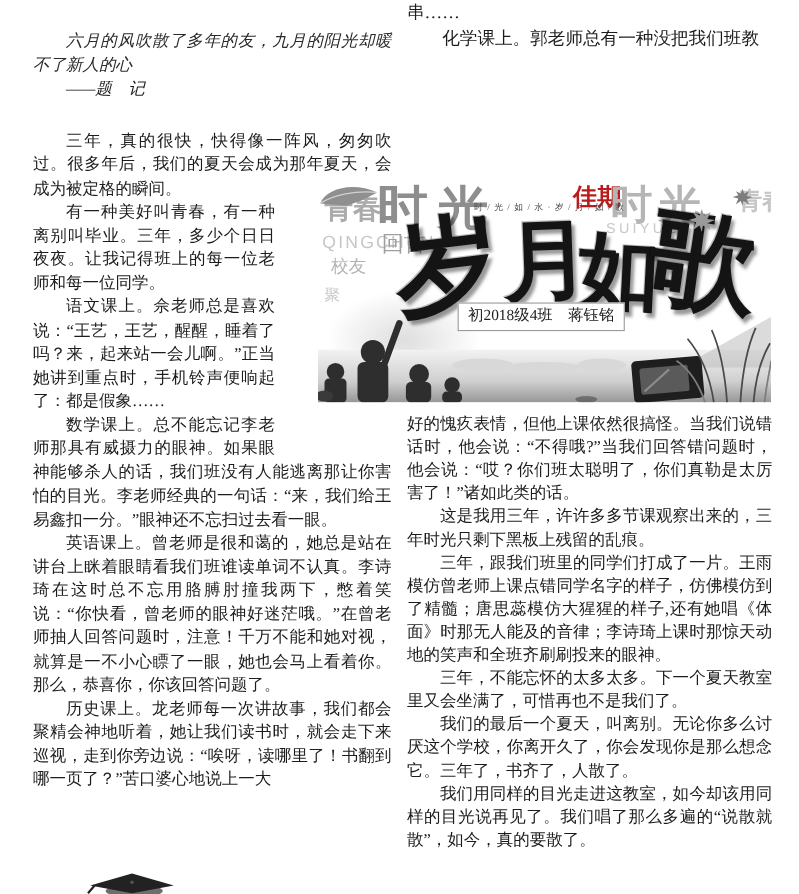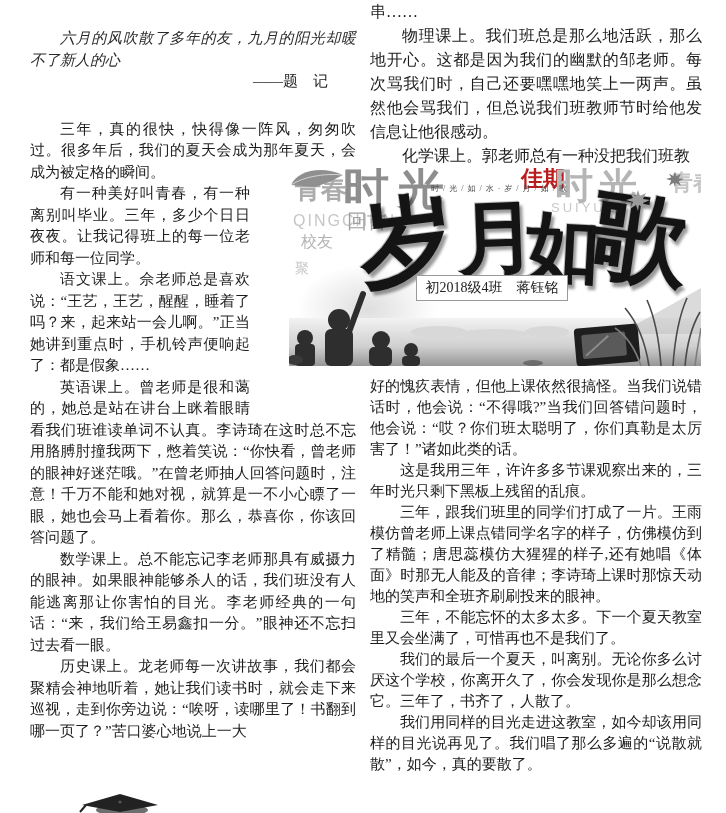--- a/index.html
+++ b/index.html
@@ -8,21 +8,21 @@
     background:#ffffff;color:#1c1c1c;
     font-family:"Liberation Serif","DejaVu Serif",serif;
   }
   .col{position:absolute;text-align:justify;text-justify:inter-character;}
   .col p{margin:0;text-indent:2em;}
   .col p.no-indent{text-indent:0;}
 
   
   .col-left{left:30px;top:16px;width:326px;font-size:15px;line-height:21.5px;margin-top:12px;}
   .epigraph{font-style:italic;text-indent:4.5em;color:#2a2a2a;}
-  .epigraph-sign{text-align:right;text-indent:0;padding-right:28px;margin-bottom:26px !important;}
+  .epigraph-sign{font-style:italic;text-align:left;text-indent:0;padding-right:28px;margin-bottom:26px !important;}
   .lead-para{margin-bottom:0 !important;}
   .img-wrap-spacer{float:right;width:106px;height:226px;}
 
   
   .col-right-top{left:370px;top:0px;width:332px;font-size:16px;line-height:24px;}
   .col-right-bottom{left:370px;top:376px;width:332px;font-size:15px;line-height:21px;}
 
   
   .hero{
     position:absolute;left:258px;top:168px;width:412px;height:198px;
@@ -70,28 +70,27 @@
 </head>
 <body>
 
 <div class="col col-left">
   <p class="epigraph">六月的风吹散了多年的友，九月的阳光却暖不了新人的心</p>
   <p class="epigraph-sign">——题　记</p>
   <p class="lead-para">三年，真的很快，快得像一阵风，匆匆吹过。很多年后，我们的夏天会成为那年夏天，会成为被定格的瞬间。</p>
   <div class="img-wrap-spacer"></div>
   <p>有一种美好叫青春，有一种离别叫毕业。三年，多少个日日夜夜。让我记得班上的每一位老师和每一位同学。</p>
   <p>语文课上。佘老师总是喜欢说：“王艺，王艺，醒醒，睡着了吗？来，起来站一会儿啊。”正当她讲到重点时，手机铃声便响起了：都是假象……</p>
+  <p>数学课上。总不能忘记李老师那具有威摄力的眼神。如果眼神能够杀人的话，我们班没有人能逃离那让你害怕的目光。李老师经典的一句话：“来，我们给王易鑫扣一分。”眼神还不忘扫过去看一眼。</p>
   <p>英语课上。曾老师是很和蔼的，她总是站在讲台上眯着眼睛看我们班谁读单词不认真。李诗琦在这时总不忘用胳膊肘撞我两下，憋着笑说：“你快看，曾老师的眼神好迷茫哦。”在曾老师抽人回答问题时，注意！千万不能和她对视，就算是一不小心瞟了一眼，她也会马上看着你。那么，恭喜你，你该回答问题了。</p>
-  <p>数学课上。总不能忘记李老师那具有威摄力的眼神。如果眼神能够杀人的话，我们班没有人能逃离那让你害怕的目光。李老师经典的一句话：“来，我们给王易鑫扣一分。”眼神还不忘扫过去看一眼。</p>
   <p>历史课上。龙老师每一次讲故事，我们都会聚精会神地听着，她让我们读书时，就会走下来巡视，走到你旁边说：“唉呀，读哪里了！书翻到哪一页了？”苦口婆心地说上一大</p>
 </div>
 
 <div class="col col-right-top">
   <p class="no-indent">串……</p>
-  <p>物理课上。我们班总是那么地活跃，那么地开心。这都是因为我们的幽默的邹老师。每次骂我们时，自己还要嘿嘿地笑上一两声。虽然他会骂我们，但总说我们班教师节时给他发信息让他很感动。</p>
   <p>化学课上。郭老师总有一种没把我们班教</p>
 </div>
 
 <div class="col col-right-bottom">
   <p class="no-indent">好的愧疚表情，但他上课依然很搞怪。当我们说错话时，他会说：“不得哦?”当我们回答错问题时，他会说：“哎？你们班太聪明了，你们真勒是太厉害了！”诸如此类的话。</p>
   <p>这是我用三年，许许多多节课观察出来的，三年时光只剩下黑板上残留的乱痕。</p>
   <p>三年，跟我们班里的同学们打成了一片。王雨模仿曾老师上课点错同学名字的样子，仿佛模仿到了精髓；唐思蕊模仿大猩猩的样子,还有她唱《体面》时那无人能及的音律；李诗琦上课时那惊天动地的笑声和全班齐刷刷投来的眼神。</p>
   <p>三年，不能忘怀的太多太多。下一个夏天教室里又会坐满了，可惜再也不是我们了。</p>
   <p>我们的最后一个夏天，叫离别。无论你多么讨厌这个学校，你离开久了，你会发现你是那么想念它。三年了，书齐了，人散了。</p>
   <p>我们用同样的目光走进这教室，如今却该用同样的目光说再见了。我们唱了那么多遍的“说散就散”，如今，真的要散了。</p>

